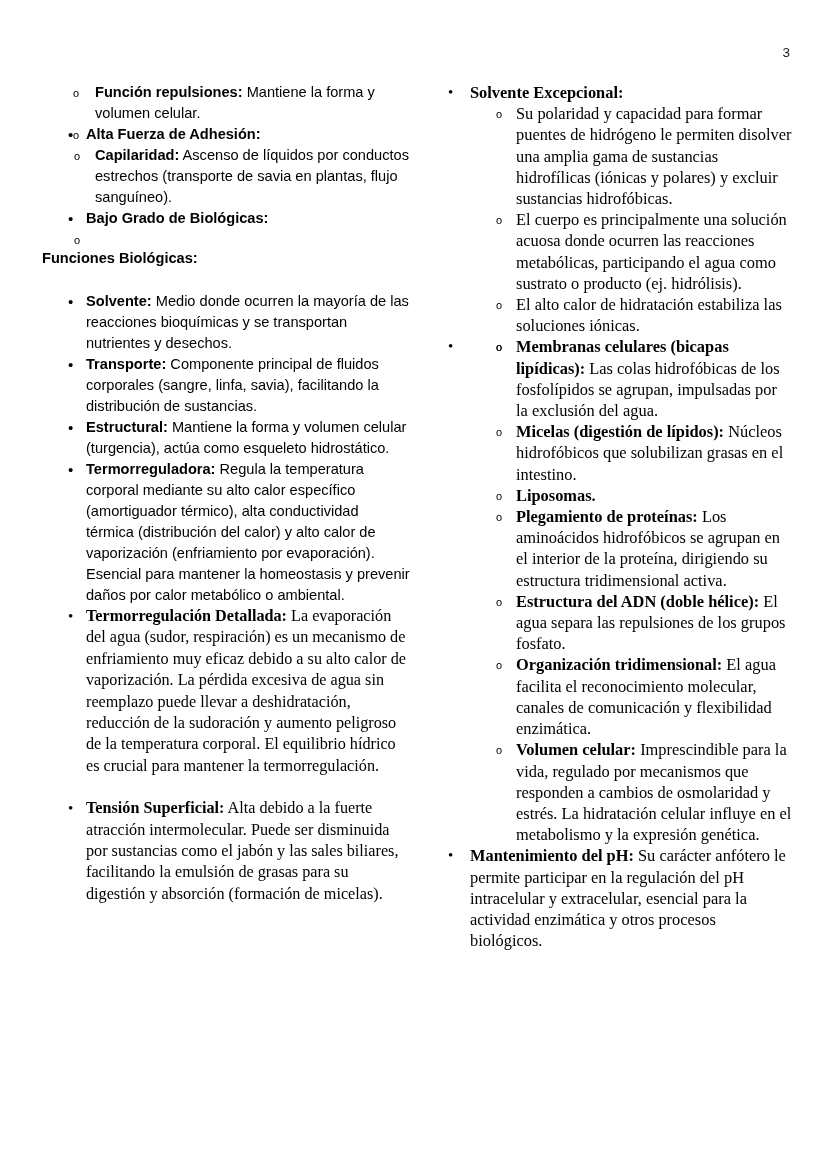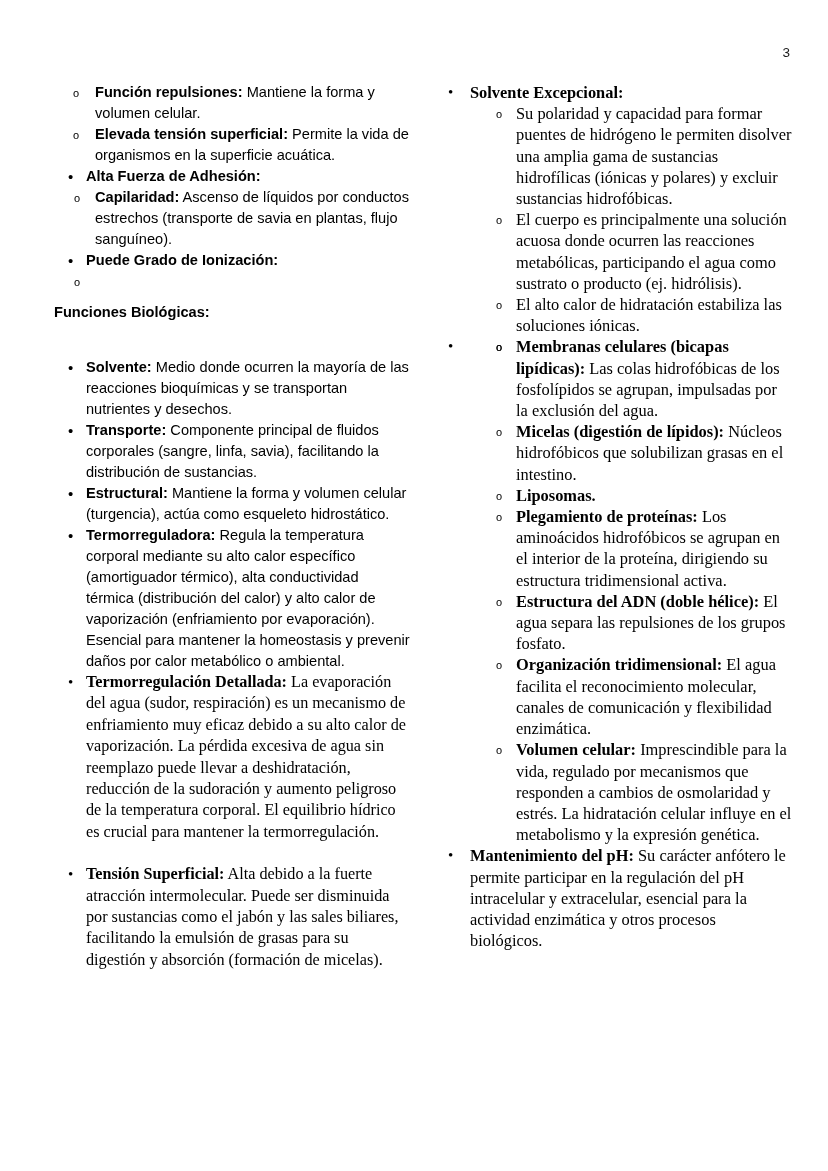--- a/index.html
+++ b/index.html
@@ -152,21 +152,21 @@
     font-size: 16.2px;
     line-height: 21.4px;
   }
 
   
   .section-heading {
     font-family: "Liberation Sans", sans-serif;
     font-weight: bold;
     font-size: 14.6px;
     line-height: 21px;
-    margin: 12px;
+    margin: 0;
   }
   .gap-md { height: 19px; }
   .gap-lg { height: 22px; }
 </style>
 </head>
 <body>
 
 <div class="page">
 
   <div class="page-number">3</div>
@@ -175,40 +175,39 @@
 
     <div class="col col-left sans">
 
       <ul class="lvl2 lvl2-root">
         <li class="item">
           <span class="marker">o</span>
           <span class="body-txt"><b>Función repulsiones:</b><span> Mantiene la forma y volumen celular.</span></span>
         </li>
         <li class="item">
           <span class="marker">o</span>
-          <span class="body-txt"><b>Elevada tensión superficial:</b><span> Permite la vida de organismos en la superficie acuática.</span></span>
         </li>
       </ul>
 
       <ul class="lvl1">
 
         <li class="item">
           <span class="marker">•</span>
           <span class="body-txt"><b>Alta Fuerza de Adhesión:</b></span>
           <ul class="lvl2">
             <li class="item">
               <span class="marker">o</span>
               <span class="body-txt"><b>Capilaridad:</b><span> Ascenso de líquidos por conductos estrechos (transporte de savia en plantas, flujo sanguíneo).</span></span>
             </li>
           </ul>
         </li>
 
         <li class="item">
           <span class="marker">•</span>
-          <span class="body-txt"><b>Puede Grado de Ionización:</b></span>
+          <span class="body-txt"><b>Bajo Grado de Biológicas:</b></span>
           <ul class="lvl2">
             <li class="item">
               <span class="marker">o</span>
             </li>
           </ul>
         </li>
 
       </ul>
 
       <div class="gap-md"></div>

